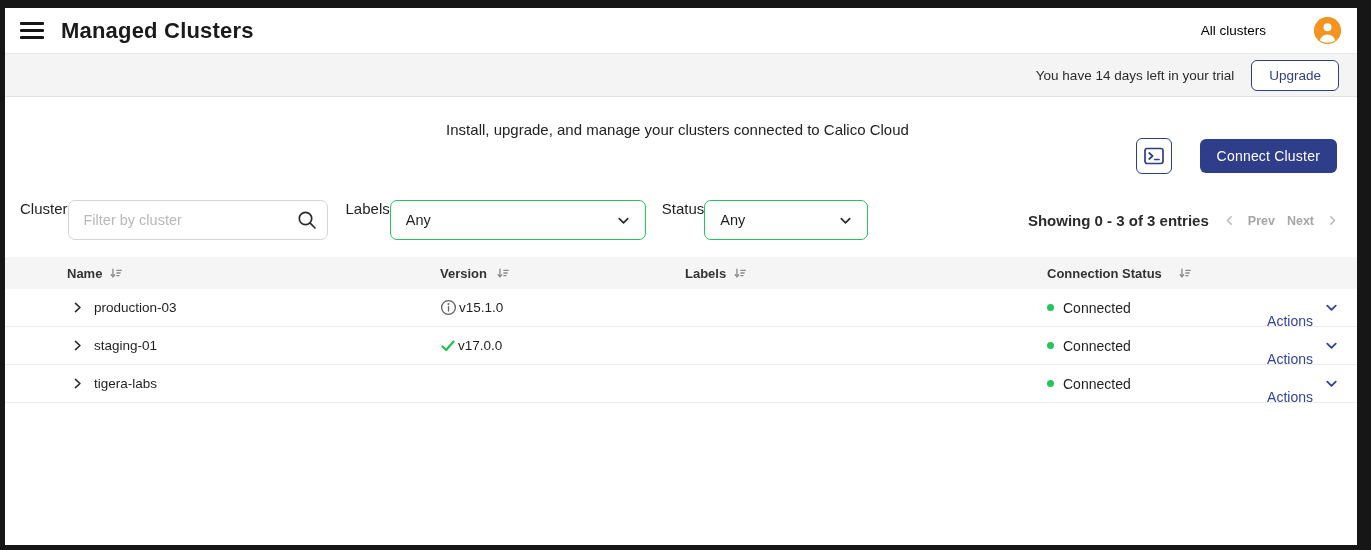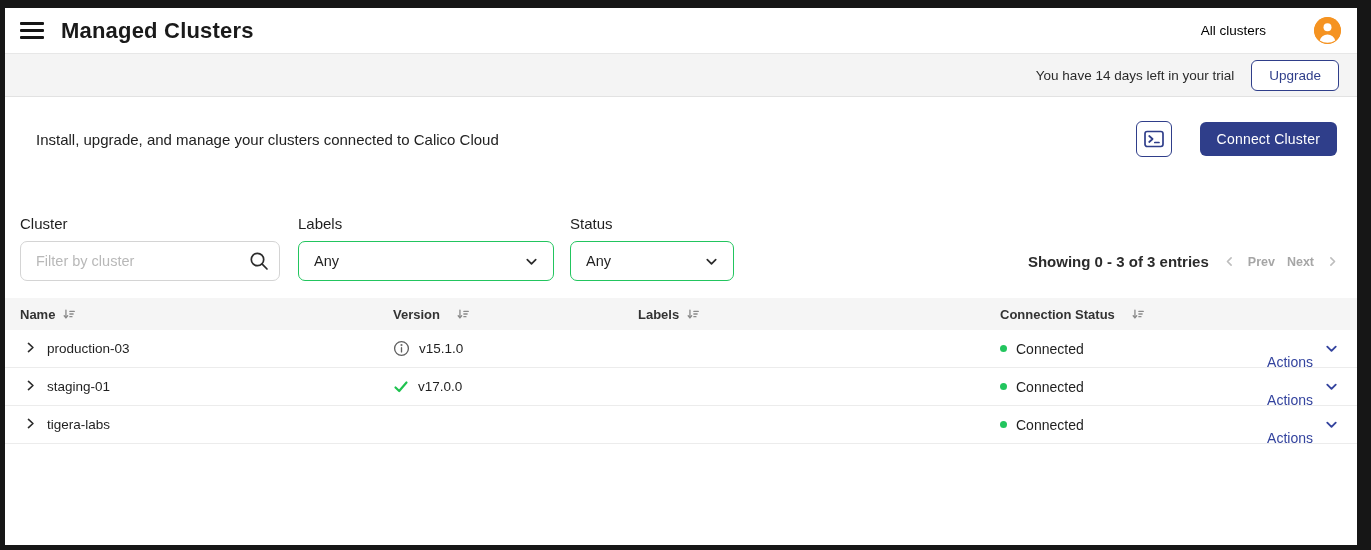--- a/index.html
+++ b/index.html
@@ -34,35 +34,35 @@
     height:44px; background:#f4f4f4; border-top:1px solid #e7e7e7; border-bottom:1px solid #e2e2e2;
     display:flex; align-items:center; justify-content:flex-end; gap:17px; padding-right:18px; flex:none;
   }
   .trial-text { font-size:13.5px; color:#2b2b2b; }
   .btn-upgrade {
     background:#fff; border:1px solid #2f3e8a; color:#2f3e8a; font-family:inherit;
     font-size:13.5px; font-weight:500; padding:7px 17px; border-radius:6px; cursor:pointer;
   }
 
   
-  .toolbar { display:flex; align-items:center; margin:24px 20px 0 31px; }
+  .toolbar { display:flex; align-items:center; margin:24px 20px 0 13px;flex-direction:column; }
   .description { font-size:15px; color:#222; }
   .toolbar-actions { margin-left:auto; display:flex; align-items:center; gap:28px; }
   .btn-terminal {
     width:36px; height:36px; background:#fff; border:1px solid #2f3e8a; border-radius:6px;
     display:flex; align-items:center; justify-content:center; cursor:pointer;
   }
   .btn-connect {
     background:#2f3e8a; color:#fff; border:none; font-family:inherit;
     font-size:14px; font-weight:500; padding:9px 17px; border-radius:6px; cursor:pointer; letter-spacing:.2px;
   }
 
   
   .filters-row { display:flex; align-items:flex-end; margin:26px 18px 0 15px; }
-  .filter-group { display:flex; flex-direction:column;margin-top:32px; }
+  .filter-group { display:flex; flex-direction:row; }
   .filter-label { font-size:15px; color:#1f1f1f; margin-bottom:9px; }
   .filter-input-wrap { position:relative; }
   .filter-input {
     width:260px; height:40px; border:1px solid #d4d4d4; border-radius:7px; font-family:inherit;
     font-size:14.5px; padding:0 38px 0 15px; color:#222; outline:none;
   }
   .filter-input::placeholder { color:#b8b8b8; }
   .search-btn { position:absolute; right:10px; top:9px; cursor:pointer; background:none; border:none; padding:0; }
   .select {
     height:40px; border:1px solid #22c55e; border-radius:7px; background:#fff;
@@ -78,23 +78,23 @@
   
   .table { margin-top:17px; }
   .thead {
     height:32px; background:#f5f5f5; display:flex; align-items:center;
     font-size:13px; font-weight:700; color:#333;
   }
   .trow {
     height:38px; display:flex; align-items:center; background:#fff;
     border-bottom:1px solid #ececec; font-size:13.5px; color:#1f1f1f;
   }
-  .col-name { flex:none; width:388px; display:flex; padding-left:15px; }
+  .col-name { flex:none; width:388px; display:flex; align-items:center; padding-left:15px;margin-left:47px; }
   .trow .col-name { padding-left:19px; }
-  .col-version { flex:none; width:245px; display:flex; align-items:center; gap:9px; }
+  .col-version { flex:none; width:245px; display:flex; align-items:center; gap:2px; }
   .col-labels { flex:none; width:362px; display:flex; align-items:center; }
   .col-status { flex:1; display:flex; align-items:center; gap:9px; }
   .col-actions { flex:none; width:110px; display:flex; align-items:center; justify-content:flex-end; padding-right:18px; gap:11px; }
   .sort-icon { margin-left:7px; display:inline-flex; }
   .row-chevron { margin-right:10px; display:inline-flex; cursor:pointer; }
   .status-dot { width:7px; height:7px; border-radius:50%; background:#22c55e; }
   .status-text { font-size:14px; color:#1f1f1f; }
   .actions-link { font-size:14px; font-weight:500; color:#33439e; cursor:pointer;margin-top:26px; }
   .actions-chevron { display:inline-flex; cursor:pointer; }
   .fill-rest { flex:1; background:#fff; }

